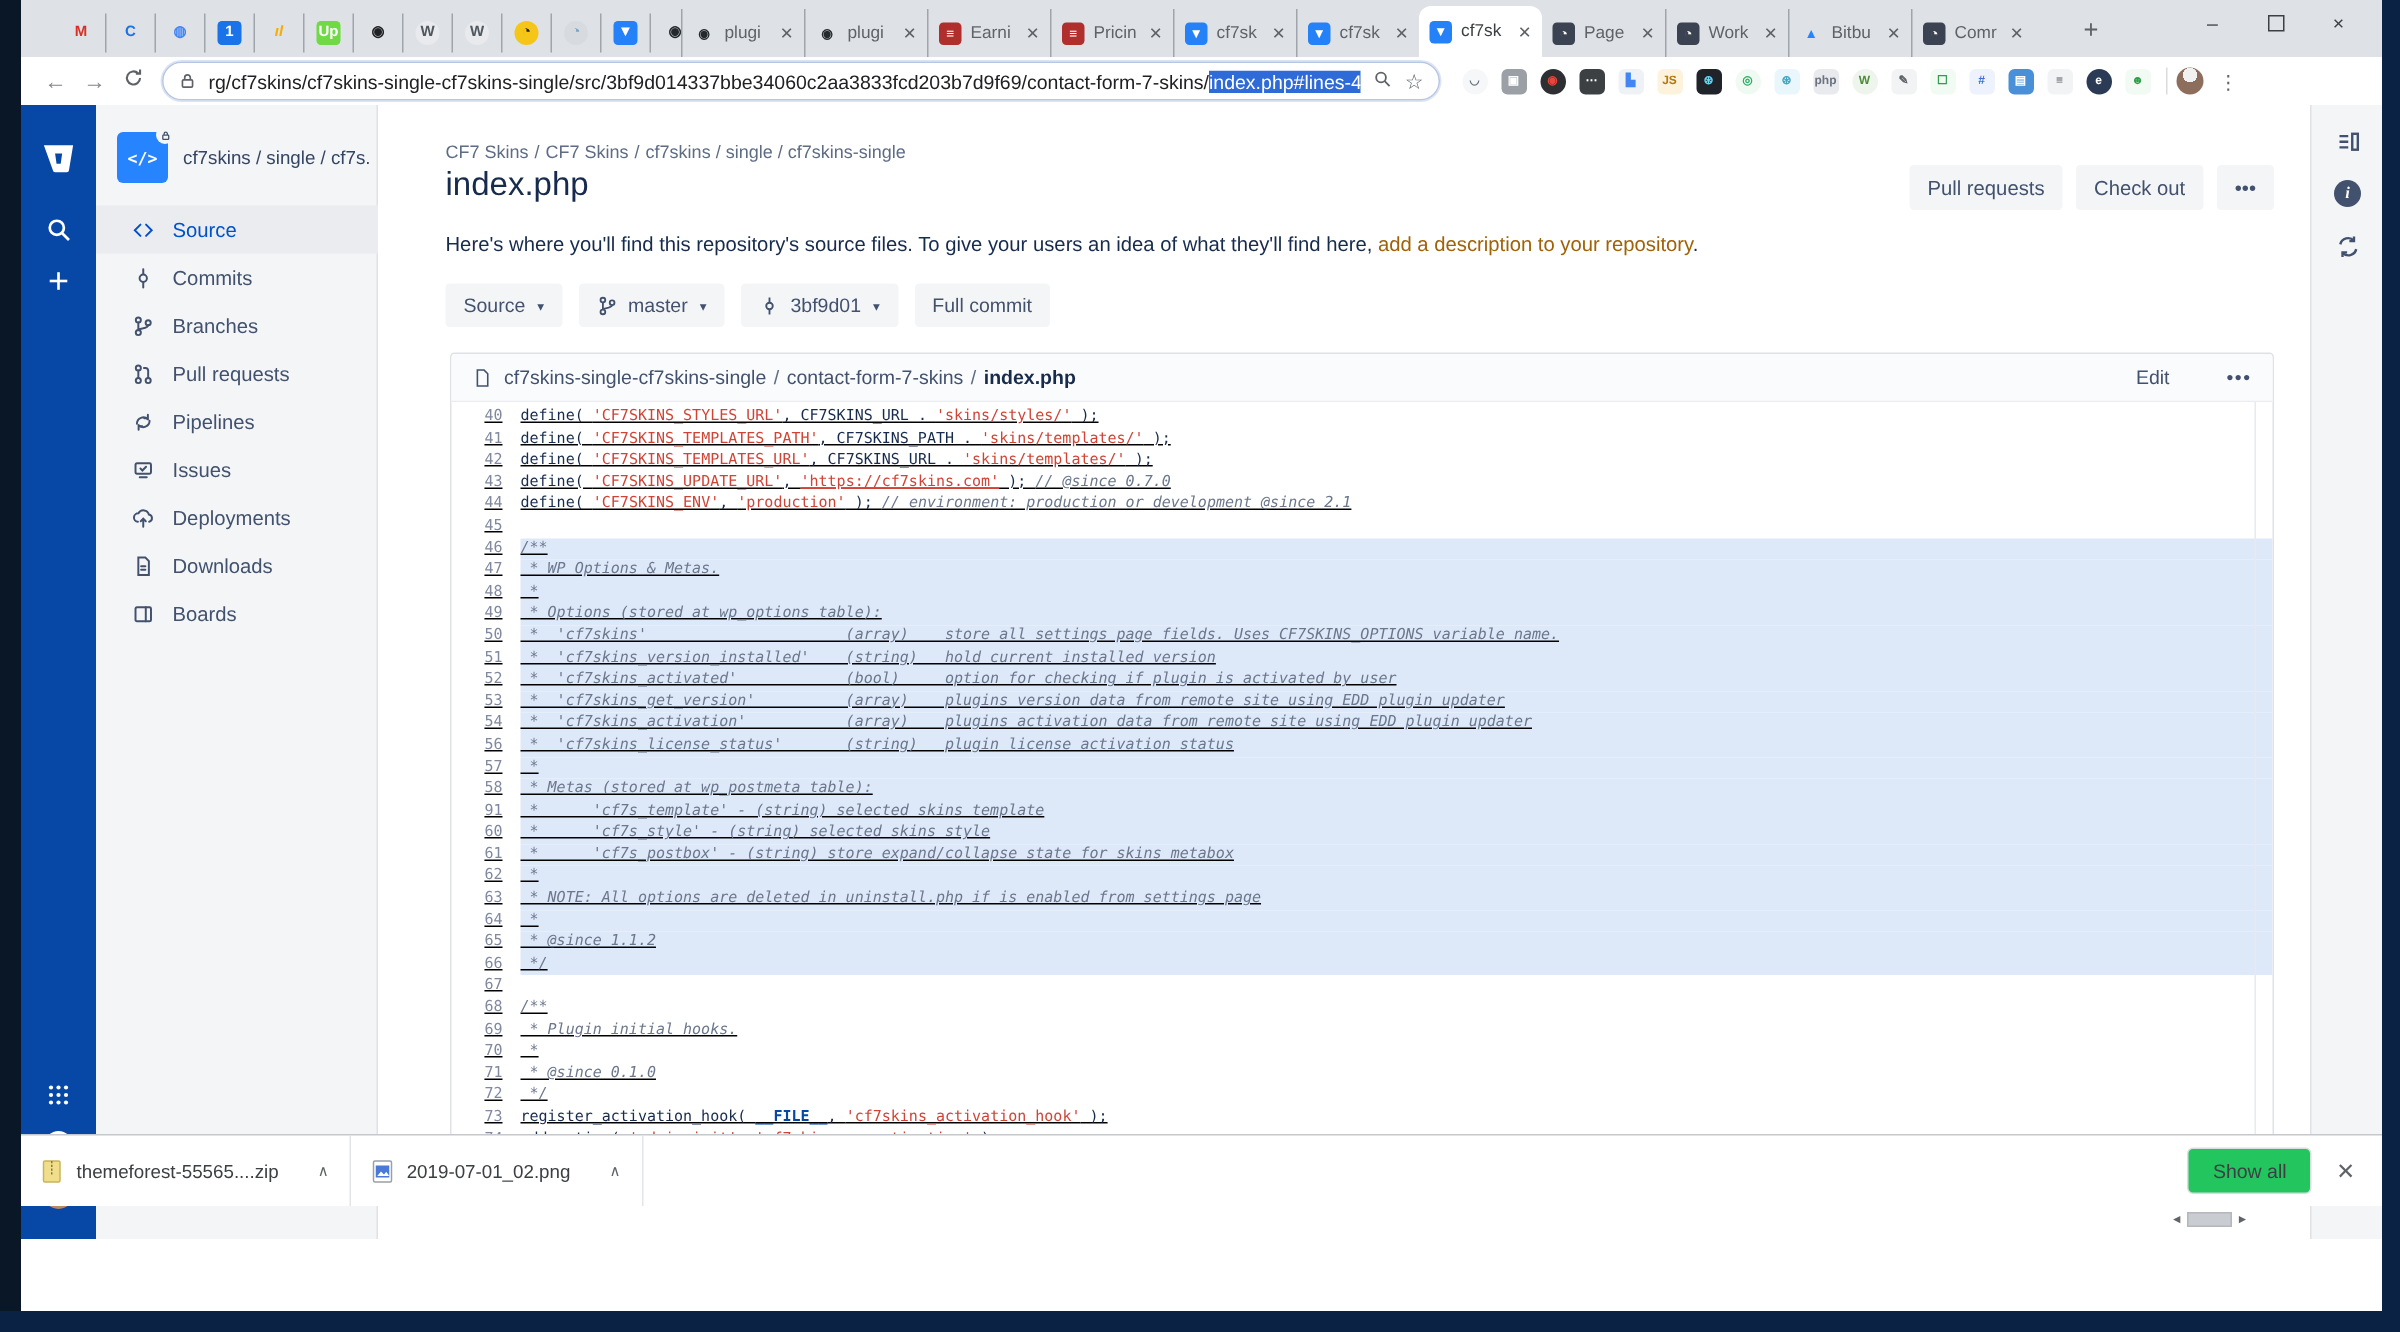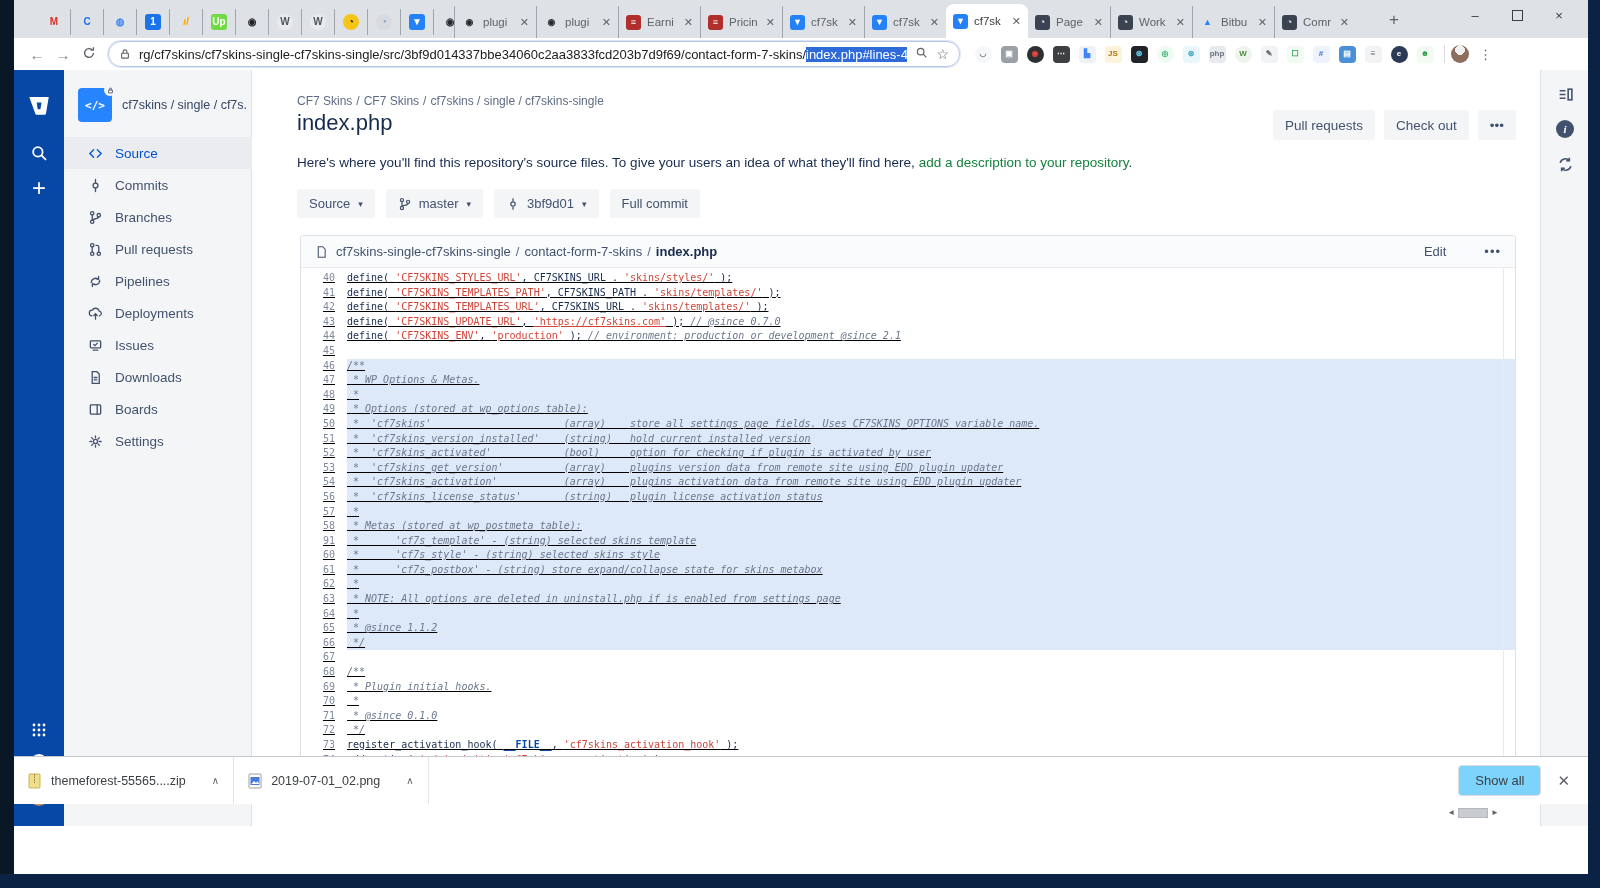--- a/index.html
+++ b/index.html
@@ -63,21 +63,21 @@
   .nav-item .nlabel{margin-left:12px;}
   .nav-item.active{background:#ebecf0;color:#0052cc;}
   .nav-item.active svg{stroke:#0052cc;}
   #main{left:238px;top:0;width:1302px;height:756px;}
   #breadcrumb{position:absolute;left:45px;top:24px;font-size:12px;color:#5e6c84;}
   #breadcrumb span.sep{margin:0 4px;}
   #page-title{position:absolute;left:45px;top:40px;font-size:22px;font-weight:500;color:#172b4d;}
   #page-actions{position:absolute;right:38px;top:40px;display:flex;}
   .btn{background:#f4f5f7;border-radius:3px;color:#42526e;font-size:13.5px;height:30px;display:flex;align-items:center;padding:0 12px;margin-left:9px;}
   #repo-desc{position:absolute;left:45px;top:85px;font-size:13.5px;color:#172b4d;}
-  #repo-desc a{color:#15803d;text-decoration:none;}
+  #repo-desc a{color:#a16207;text-decoration:none;}
   #src-controls{position:absolute;left:45px;top:119px;display:flex;}
   .ctl{background:#f4f5f7;border-radius:3px;color:#42526e;font-size:13px;height:29px;display:flex;align-items:center;padding:0 12px;margin-right:11px;}
   .ctl svg{margin-right:7px;stroke:#42526e;}
   .caret{margin-left:8px;font-size:9px;color:#42526e;}
   
   #file-card{position:absolute;left:48px;top:165px;width:1216px;height:566px;border:1px solid #dfe1e6;border-radius:3px;box-sizing:border-box;background:#fff;}
   #file-head{height:31px;background:#fafbfc;border-bottom:1px solid #ebecf0;border-radius:3px 3px 0 0;display:flex;align-items:center;padding:0 14px;font-size:13px;color:#42526e;}
   #file-head svg{stroke:#42526e;margin-right:8px;}
   #file-path .fsep{color:#5e6c84;margin:0 5px;}
   #file-name-head{font-weight:bold;color:#172b4d;}
@@ -105,21 +105,21 @@
   #right-rail{left:1526px;top:0;width:48px;height:756px;background:#f4f5f7;border-left:1px solid #dfe1e6;box-sizing:border-box;}
   .rail-item{position:absolute;left:0;width:48px;display:flex;justify-content:center;color:#42526e;}
   #rail-info-icon{width:18px;height:18px;border-radius:50%;background:#42526e;color:#fff;font-size:11px;font-weight:bold;display:flex;align-items:center;justify-content:center;font-family:"Liberation Serif",serif;font-style:italic;}
   
   #downloads-bar{left:0;top:756px;width:1574px;height:48px;background:#fff;border-top:1px solid #c5c8cc;box-sizing:border-box;display:flex;align-items:center;}
   .dl-item{display:flex;align-items:center;height:100%;padding:0 14px;border-right:1px solid #e3e5e8;}
   .dl-item svg{margin-right:9px;}
   .dl-name{font-size:12.5px;color:#3c4043;}
   .dl-caret{margin-left:26px;color:#5f6368;font-size:10px;}
   #dl-right{margin-left:auto;display:flex;align-items:center;}
-  #show-all-btn{border:1px solid #dadce0;border-radius:4px;background:#7dd3fc;color:#3c4043;font-size:13px;padding:7px 16px;}
+  #show-all-btn{border:1px solid #dadce0;border-radius:4px;background:#22c55e;color:#3c4043;font-size:13px;padding:7px 16px;}
   #dl-close{color:#5f6368;font-size:15px;margin:0 18px 0 16px;}
   #bottom-strip{left:0;top:874px;width:1600px;height:14px;background:#0a2243;}
 </style>
 </head>
 <body>
 
 <div id="stage">
   <div class="abs" id="desktop-left"></div>
 
   <div class="abs" id="chrome">
@@ -366,52 +366,45 @@
             </div>
             <div class="nav-item">
               <svg width="15" height="15" viewBox="0 0 16 16" fill="none" stroke-width="1.4" stroke-linecap="round">
                 <path d="M3.5 9a4.5 4.5 0 0 1 7.8-3M12.5 7a4.5 4.5 0 0 1-7.8 3"></path>
                 <path d="M11.3 2.6v2.6H8.7M4.7 13.4v-2.6h2.6"></path>
               </svg>
               <span class="nlabel">Pipelines</span>
             </div>
             <div class="nav-item">
               <svg width="15" height="15" viewBox="0 0 16 16" fill="none" stroke-width="1.4" stroke-linecap="round">
+                <rect x="2.5" y="3" width="11" height="7.5" rx="1"></rect>
+                <path d="M5.5 13h5M6 6.8l1.4 1.4 2.6-2.7"></path>
+              </svg>
+              <span class="nlabel">Issues</span>
+            </div>
+            <div class="nav-item">
+              <svg width="15" height="15" viewBox="0 0 16 16" fill="none" stroke-width="1.4" stroke-linecap="round">
                 <path d="M4.2 10.5a3 3 0 0 1 .4-6A4 4 0 0 1 12 5.4a2.6 2.6 0 0 1 .2 5.1"></path>
                 <path d="M8 14V8.5M6.2 10.1 8 8.3l1.8 1.8"></path>
               </svg>
               <span class="nlabel">Deployments</span>
             </div>
             <div class="nav-item">
               <svg width="15" height="15" viewBox="0 0 16 16" fill="none" stroke-width="1.4" stroke-linecap="round">
-                <rect x="2.5" y="3" width="11" height="7.5" rx="1"></rect>
-                <path d="M5.5 13h5M6 6.8l1.4 1.4 2.6-2.7"></path>
-              </svg>
-              <span class="nlabel">Issues</span>
-            </div>
-            <div class="nav-item">
-              <svg width="15" height="15" viewBox="0 0 16 16" fill="none" stroke-width="1.4" stroke-linecap="round">
                 <path d="M4.5 1.8h5L12 4.3v9.9H4.5z"></path>
                 <path d="M6.5 8h3M6.5 10.5h3"></path>
               </svg>
               <span class="nlabel">Downloads</span>
             </div>
             <div class="nav-item">
               <svg width="15" height="15" viewBox="0 0 16 16" fill="none" stroke-width="1.4" stroke-linecap="round">
                 <rect x="2.5" y="3" width="11" height="10" rx="1"></rect>
                 <path d="M9.8 3v10"></path>
               </svg>
               <span class="nlabel">Boards</span>
-            </div>
-            <div class="nav-item">
-              <svg width="15" height="15" viewBox="0 0 16 16" fill="none" stroke-width="1.4" stroke-linecap="round">
-                <circle cx="8" cy="8" r="2.2"></circle>
-                <path d="M8 2v2M8 12v2M2 8h2M12 8h2M3.9 3.9l1.4 1.4M10.7 10.7l1.4 1.4M12.1 3.9l-1.4 1.4M5.3 10.7l-1.4 1.4"></path>
-              </svg>
-              <span class="nlabel">Settings</span>
             </div>
           </div>
       </div>
 
       <div class="abs" id="main">
         <div id="breadcrumb"><span>CF7 Skins</span><span class="sep">/</span><span>CF7 Skins</span><span class="sep">/</span><span>cf7skins / single / cf7skins-single</span></div>
         <div id="page-title">index.php</div>
         <div id="page-actions">
           <div class="btn">Pull requests</div>
           <div class="btn">Check out</div>

